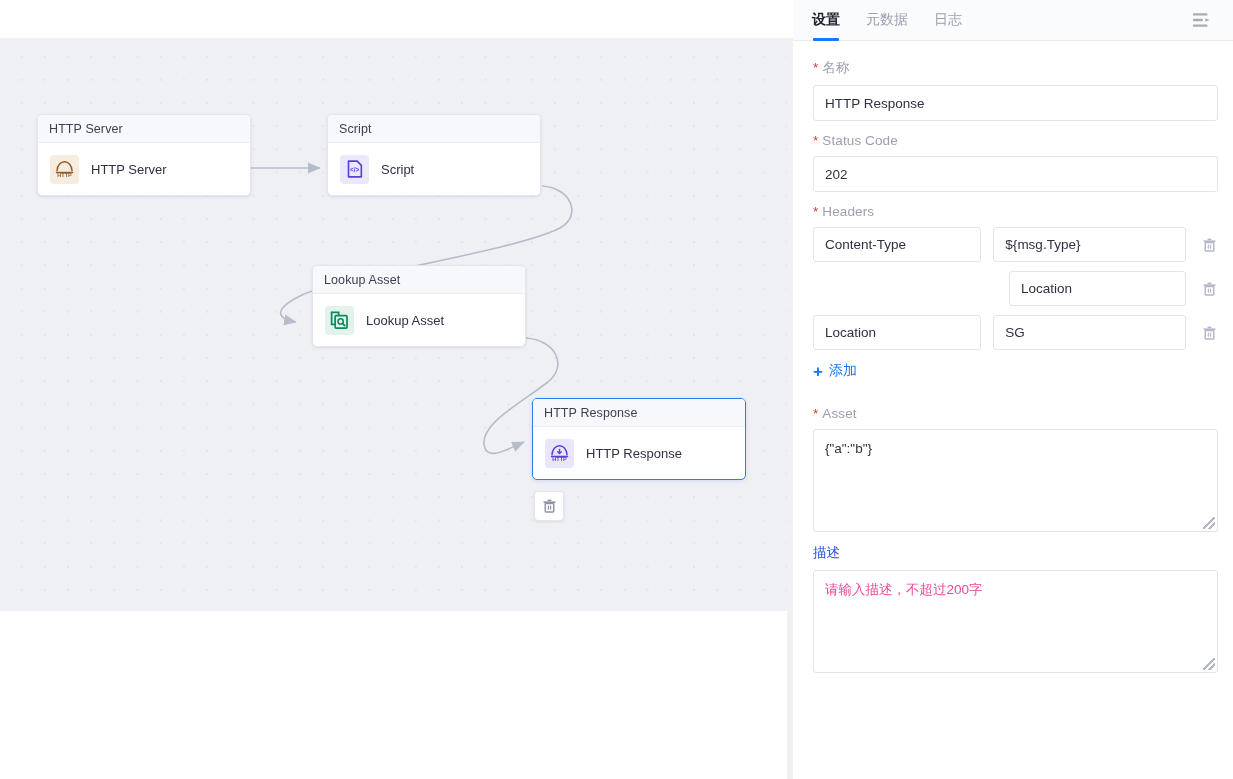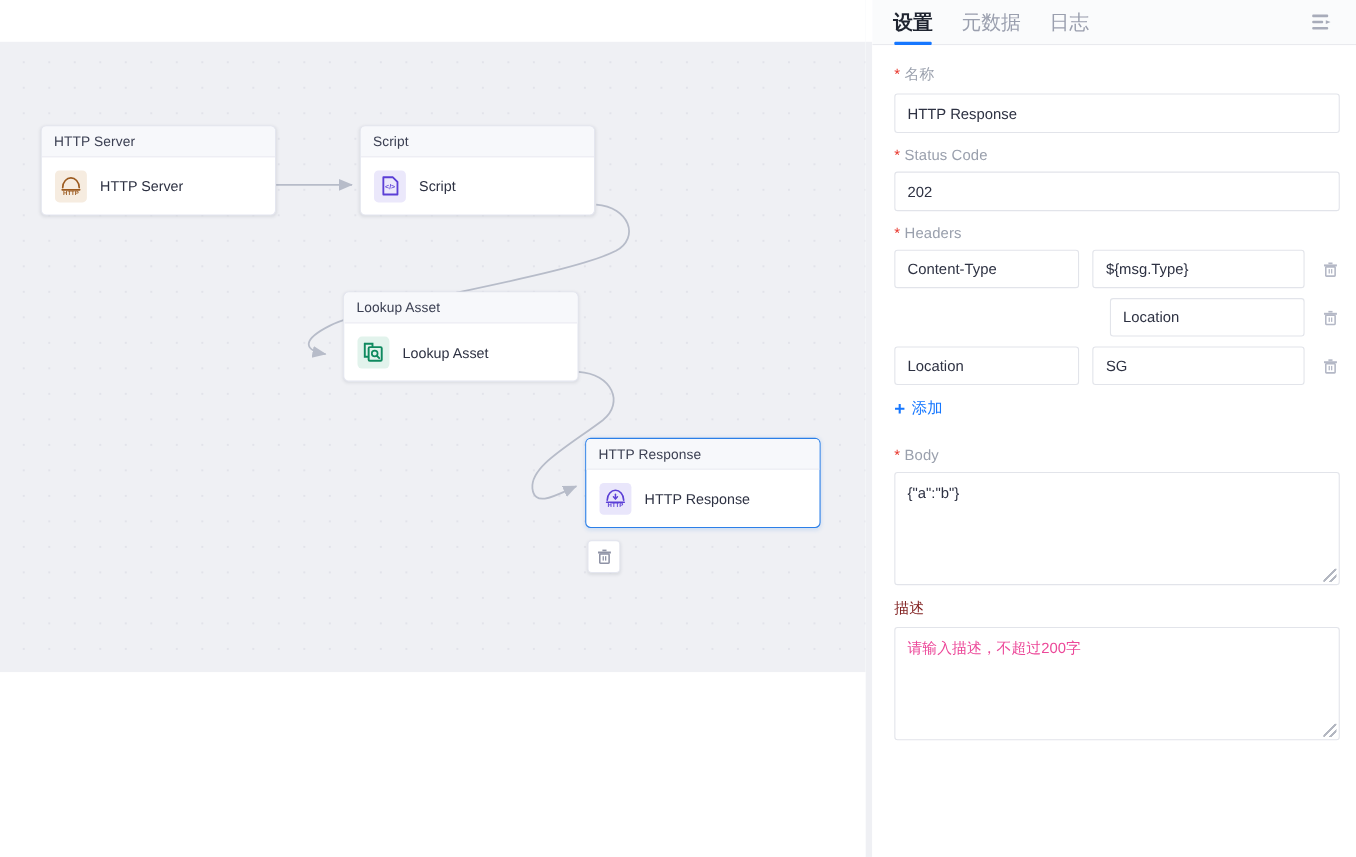--- a/index.html
+++ b/index.html
@@ -92,21 +92,21 @@
   #tabbar {
     position: relative;
     height: 41px;
     background: #fafbfc;
     border-bottom: 1px solid #e9eaee;
     display: flex; align-items: center;
     padding: 0 18px 0 19px;
   }
   .tab {
     position: relative;
-    font-size: 18px;
+    font-size: 14px;
     color: #9a9fae;
     margin-right: 26px;
     height: 41px;
     display: flex; align-items: center;
     cursor: pointer;
     white-space: nowrap;
   }
   .tab.active { color: #1f2430; font-weight: 600; }
   .tab.active::after {
     content: "";
@@ -170,21 +170,21 @@
   #body-area { height: 103px; }
   #desc-area { height: 103px; color: #ec4899; }
   .resize-grip {
     position: absolute; right: 2px; bottom: 2px;
     width: 12px; height: 12px;
     background:
       linear-gradient(135deg, transparent 0 45%, #9aa0ad 45% 55%, transparent 55% 100%),
       linear-gradient(135deg, transparent 0 70%, #9aa0ad 70% 80%, transparent 80% 100%);
     opacity: .75;
   }
-  .desc-label { color: #7f1d1d; }
+  .desc-label { color: #1d4ed8; }
 </style>
 </head>
 <body>
 
 <div id="app">
 
   <div id="canvas-wrap">
     <div id="canvas">
 
       <svg id="edges" viewBox="0 0 787 741">
@@ -366,21 +366,21 @@
 
         <div class="add-link">
           <span class="add-plus">+</span>
           <span>添加</span>
         </div>
       </div>
 
       <div class="field">
         <div class="flabel">
           <span class="req">*</span>
-          <span>Body</span>
+          <span>Asset</span>
         </div>
         <div class="textarea" id="body-area">
           <span>{"a":"b"}</span>
           <span class="resize-grip"></span>
         </div>
       </div>
 
       <div class="field">
         <div class="flabel desc-label">
           <span>描述</span>

